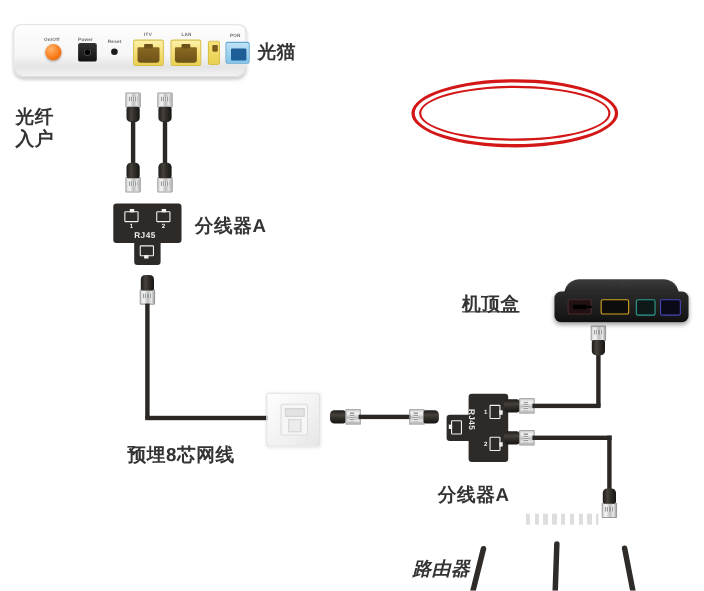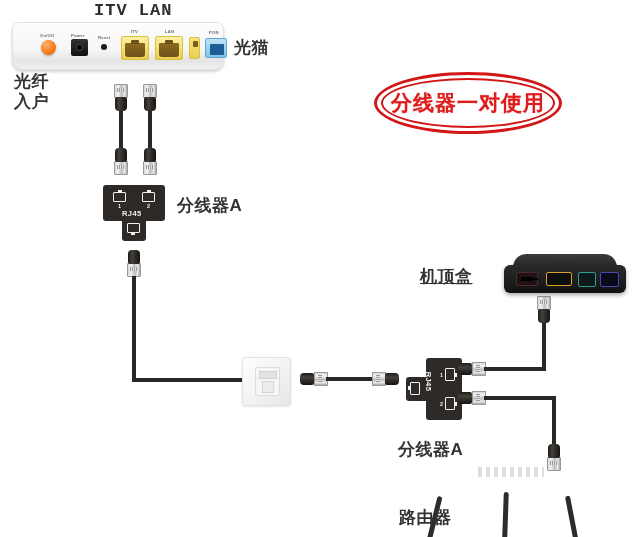--- a/index.html
+++ b/index.html
@@ -485,21 +485,20 @@
     width: 66px; height: 10px;
     background: repeating-linear-gradient(90deg,#cfcfcf 0 4px,transparent 4px 8px);
     opacity: 0.7;
   }
 </style>
 </head>
 <body>
 
 <div id="canvas">
 
-  <div id="itv-lan-header">ITV LAN</div>
 
   <div id="modem">
     <div class="port-cap" style="left:27px; top:10px;">On/Off</div>
     <div class="modem-port" id="btn-onoff"></div>
 
     <div class="port-cap" style="left:58px; top:10px;">Power</div>
     <div class="modem-port" id="port-power"></div>
 
     <div class="port-cap" style="left:85px; top:12px;">Reset</div>
     <div class="modem-port" id="btn-reset"></div>
@@ -514,27 +513,26 @@
         <div class="inner"></div>
       </div>
 
     <div class="modem-port" id="port-splitter-icon"></div>
 
     <div class="port-cap" style="left:196px; top:7px;">PON</div>
     <div class="modem-port" id="port-pon"></div>
   </div>
 
   <div class="lbl" style="left:234px; top:38px;">光猫</div>
-  <div class="lbl" style="left: 14px; top: 72px; white-space: pre; font-family: Liberation Serif, serif;">光纤
+  <div class="lbl" style="left: 14px; top: 97px; white-space: pre; font-family: Liberation Serif, serif;">光纤
 入户</div>
 
   <div id="stamp">
     <div class="ring-outer"></div>
     <div class="ring-inner"></div>
-    <div id="stamp-text">分线器一对使用</div>
   </div>
 
   <div class="plug" style="left:114px; top:84px;">
       <div class="head"></div>
       <div class="boot"></div>
     </div>
   <div class="wire wire-v" style="left:119px; top:110px; height:42px;"></div>
   <div class="plug down" style="left:114px; top:148px;">
       <div class="head"></div>
       <div class="boot"></div>
@@ -567,20 +565,21 @@
       <div class="head"></div>
       <div class="boot"></div>
     </div>
   <div class="wire wire-v" style="left:132px; top:276px; height:104px;"></div>
   <div class="wire wire-h" style="left:132px; top:378px; width:112px;"></div>
 
   <div id="wall-plate">
     <div class="keystone"></div>
   </div>
 
+  <div class="lbl" style="left:116px; top:404px;">预埋8芯网线</div>
 
   <div class="plug-h flip" style="left:300px; top:372px; width:28px;">
       <div class="head"></div>
       <div class="boot"></div>
     </div>
   <div class="wire wire-h" style="left:326px; top:377px; width:48px;"></div>
   <div class="plug-h" style="left:372px; top:372px; width:28px;">
       <div class="head"></div>
       <div class="boot"></div>
     </div>
@@ -633,15 +632,15 @@
       <div class="boot"></div>
     </div>
 
   <div id="router">
     <div id="router-body-hint"></div>
     <div class="antenna" id="ant1"></div>
     <div class="antenna" id="ant2"></div>
     <div class="antenna" id="ant3"></div>
   </div>
 
-  <div class="lbl" style="left:399px; top:508px;">路由器</div>
+  <div class="lbl" style="left:375px; top:508px;font-style:italic;">路由器</div>
 
 </div>
 
 </body></html>

